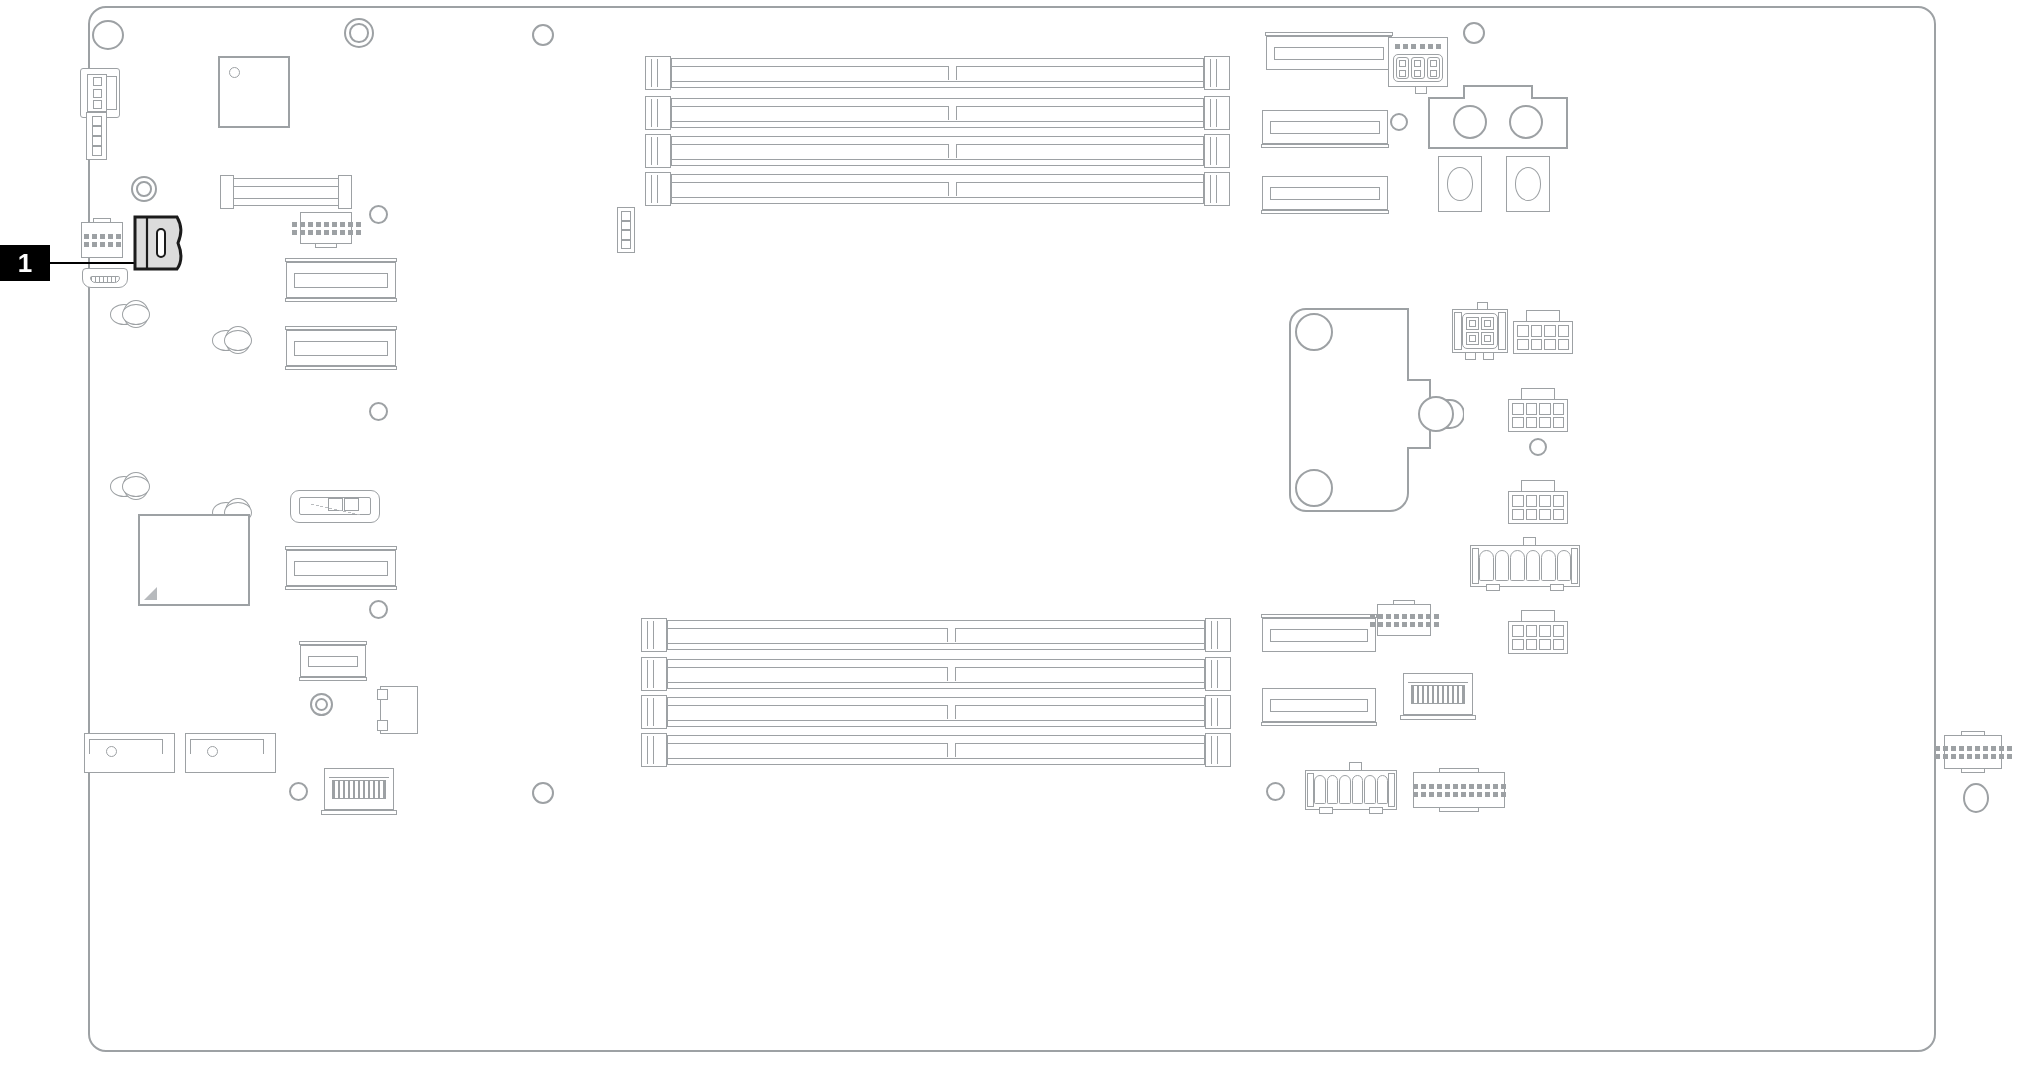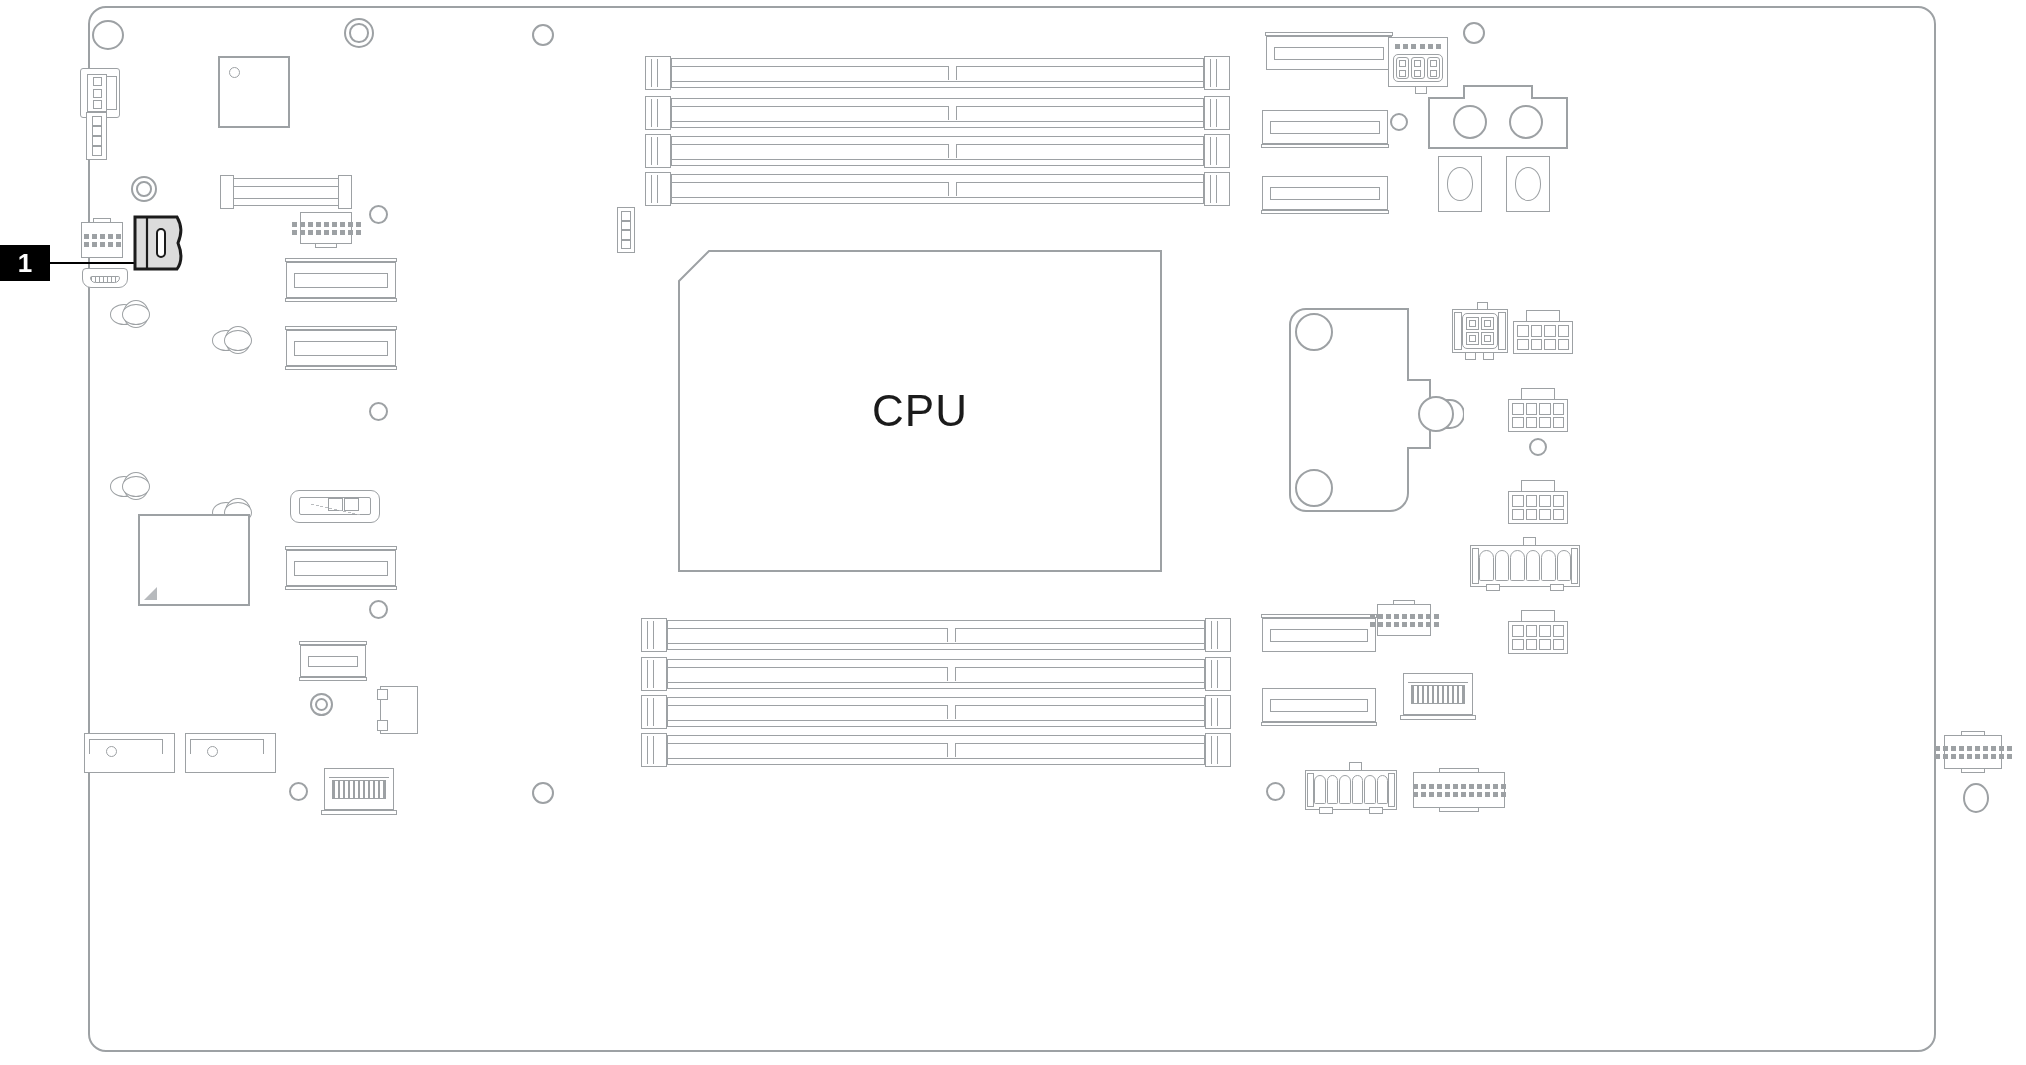--- a/index.html
+++ b/index.html
@@ -399,26 +399,20 @@
     <span class="rt"></span>
   </div>
 
   <div class="jmp" style="left:617px;top:207px;width:18px;height:46px;">
     <u></u>
       <u></u>
       <u></u>
       <u></u>
   </div>
 
-  <div class="cpu" style="left:678px;top:250px;width:484px;height:322px;">
-    <svg viewBox="0 0 484 322" preserveAspectRatio="none">
-      <path d="M1,31 L31,1 L483,1 L483,321 L1,321 Z" fill="#ffffff" stroke="#9da1a4" stroke-width="2"></path>
-    </svg>
-    <div class="lbl">CPU</div>
-  </div>
 
   <div class="dimm" style="left:641px;top:620px;width:590px;">
     <span class="lt"></span>
     <span class="body">
         <span class="notch"></span>
       </span>
     <span class="rt"></span>
   </div>
   <div class="dimm" style="left:641px;top:659px;width:590px;">
     <span class="lt"></span>

